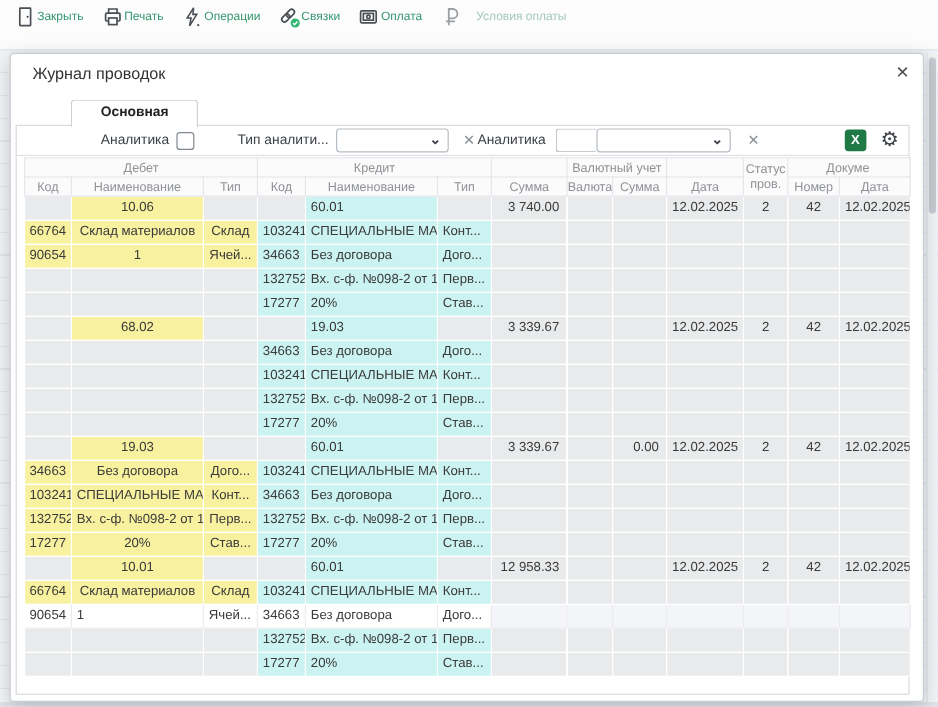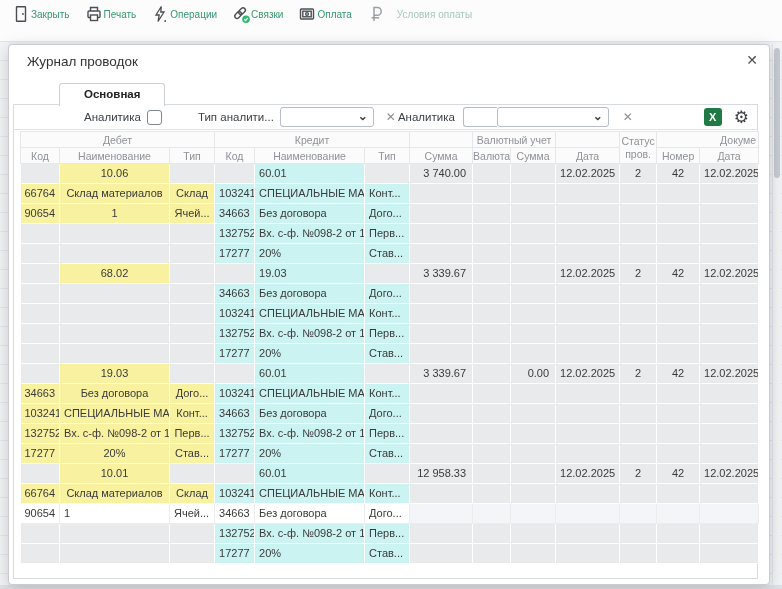--- a/index.html
+++ b/index.html
@@ -49,21 +49,21 @@
   .mini-input { width:34px; height:20px; background:#fff; border:1px solid #b6bdc4; border-radius:3px 0 0 3px; border-right:none; }
   .xicon { color:#8a8f94; font-size:12px; padding:0 2px; }
   .excel-btn { width:18px; height:18px; background:#1f7a46; border-radius:3px; color:#fff; font-size:11px;
     font-weight:bold; display:flex; align-items:center; justify-content:center; }
   .gear { font-size:17px; color:#3f4449; font-family:"DejaVu Sans", sans-serif; margin-left:12px; }
 
   
   table.jtable { border-collapse:collapse; table-layout:fixed; width:738px; margin:1px 0 11px 6px; }
   .jtable th { height:16px; background:#fbfbfc; border:1px solid #e5e7ea; color:#8f9296;
     font-weight:normal; font-size:10.5px; text-align:center; vertical-align:middle; overflow:hidden; white-space:nowrap; }
-  .jtable th.doc { text-align:right; padding-right:2px; }
+  .jtable th.doc { padding-right:2px; }
   .jtable th.status span { display:block; line-height:1.15; }
   .jtable td { height:19px; line-height:19px; font-size:11px; color:#3a3a3a; padding:0 4px;
     overflow:hidden; white-space:nowrap; border-right:1px solid rgba(255,255,255,.8);
     border-bottom:1px solid rgba(255,255,255,.8); }
   td.y { background:#f8f2a0;text-align:center; }
   td.c { background:#cbf3f1; }
   td.g { background:#e9eaeb; }
   td.w { background:#ffffff; border-right-color:#ececec; border-bottom-color:#ececec; }
   td.we { background:#f4f5f8; border-right-color:#ececec; border-bottom-color:#ececec; }
   td.ar { text-align:right; padding-right:6px; }

